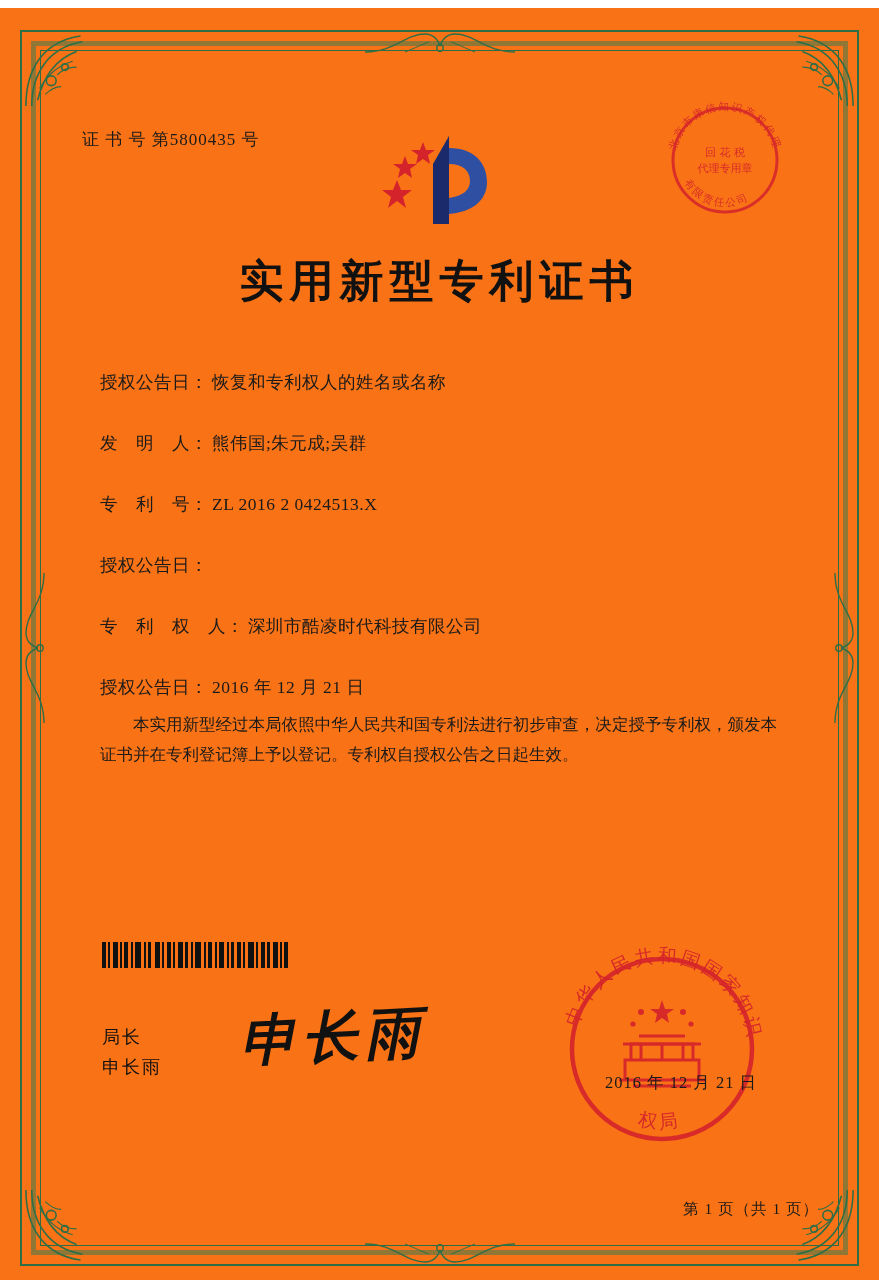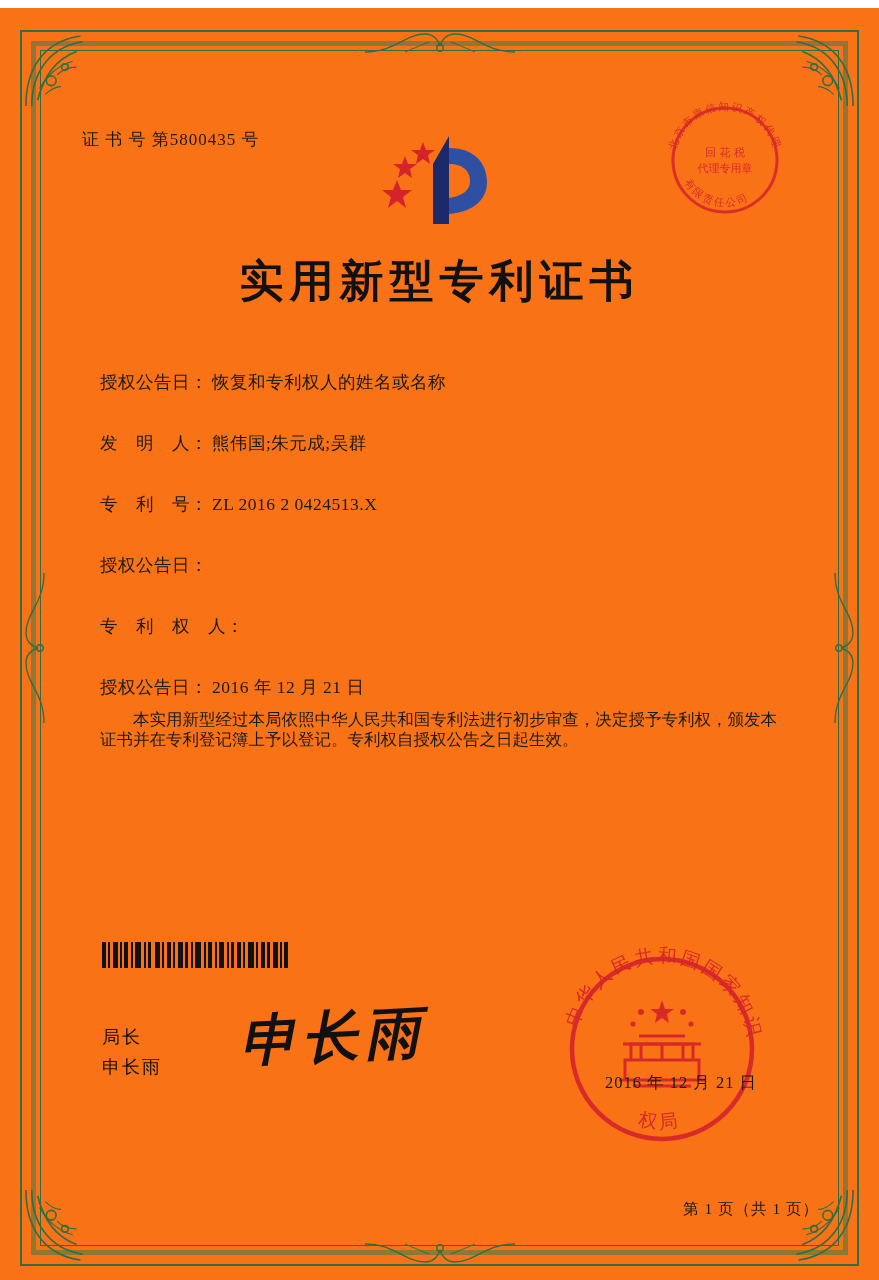--- a/index.html
+++ b/index.html
@@ -131,21 +131,21 @@
     flex: 1 1 auto;
   }
 
   
   .paras {
     position: absolute;
     left: 40px;
     right: 42px;
     top: 640px;
     font-size: 16.5px;
-    line-height: 20px;
+    line-height: 30px;
     color: #1a1a1a;
     text-align: justify;
   }
   .paras p {
     margin: 0 0 4px 0;
     text-indent: 2em;
   }
 
   
   .barcode {
@@ -351,20 +351,21 @@
       </div>
       <div class="field-row">
         <span class="field-label">专　利　号：</span>
         <span class="field-value">ZL 2016 2 0424513.X</span>
       </div>
       <div class="field-row">
         <span class="field-label">授权公告日：</span>
       </div>
       <div class="field-row">
         <span class="field-label">专　利　权　人：</span>
+        <span class="field-value">深圳市酷凌时代科技有限公司</span>
       </div>
       <div class="field-row">
         <span class="field-label">授权公告日：</span>
         <span class="field-value">2016 年 12 月 21 日</span>
       </div>
     </div>
 
     <div class="paras">
       <p>本实用新型经过本局依照中华人民共和国专利法进行初步审查，决定授予专利权，颁发本证书并在专利登记簿上予以登记。专利权自授权公告之日起生效。</p>
     </div>

